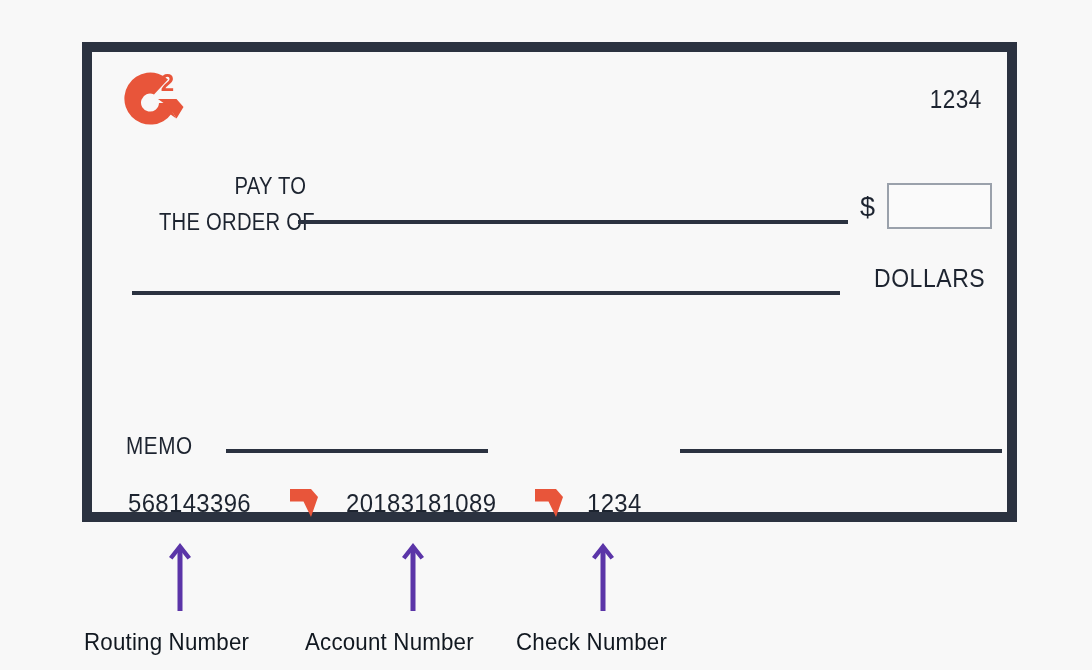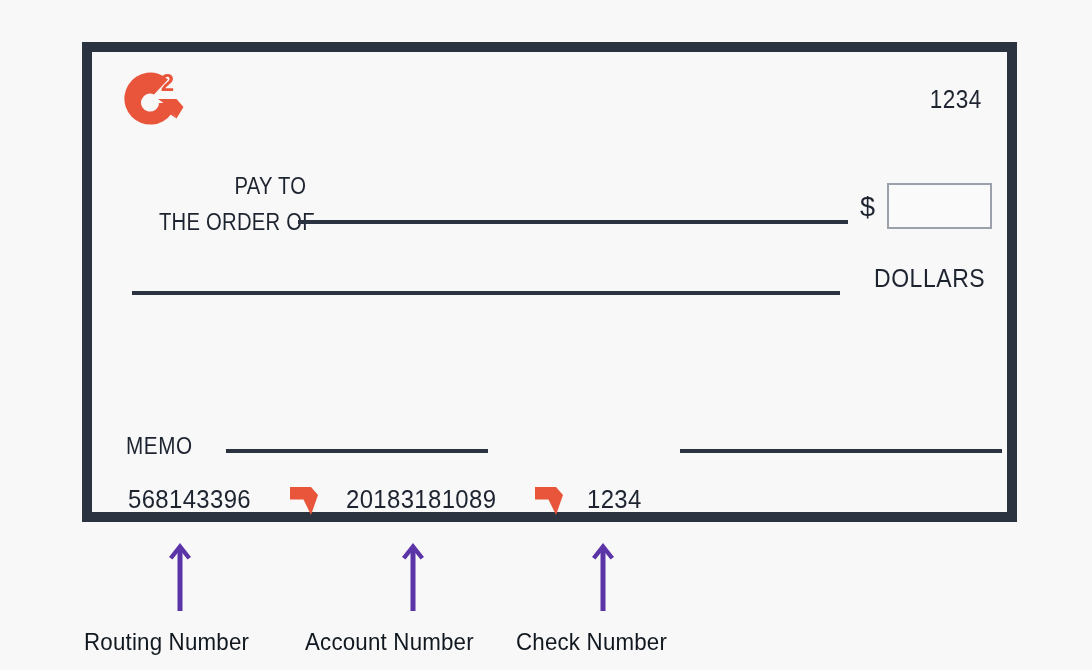--- a/index.html
+++ b/index.html
@@ -136,21 +136,21 @@
     transform: scaleX(0.9);
     transform-origin: left center;
   }
 
   
   .micr {
     position: absolute;
     left: 36px;
     top: 427px;
     display: flex;
-    align-items: center;
+    align-items: flex-end;
     height: 40px;
   }
   .micr-num {
     font-size: 26px;
     color: #1d2430;
     letter-spacing: 0.4px;
     font-family: "Liberation Sans Narrow", "Liberation Sans", sans-serif;
     font-stretch: condensed;
     transform: scaleX(0.92);
     transform-origin: left center;

